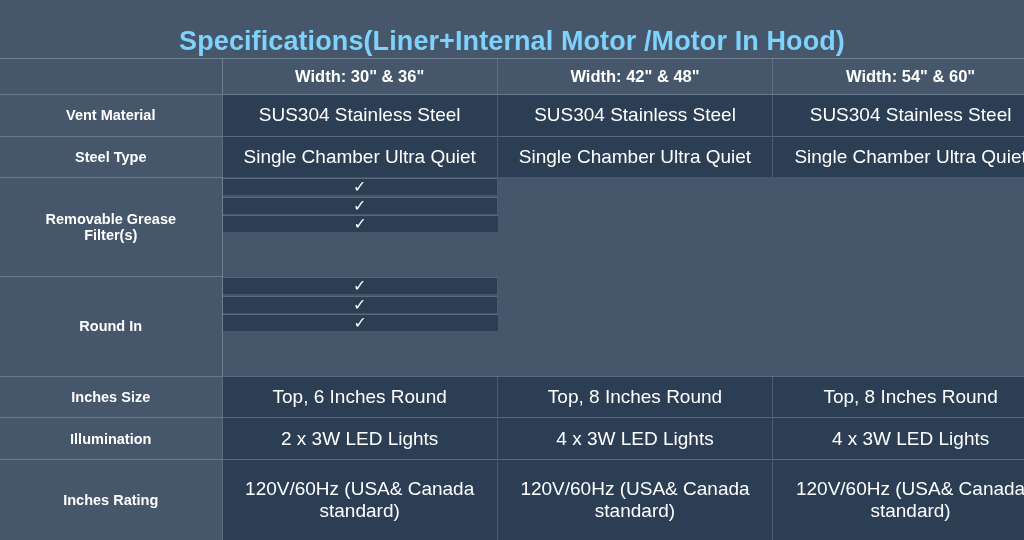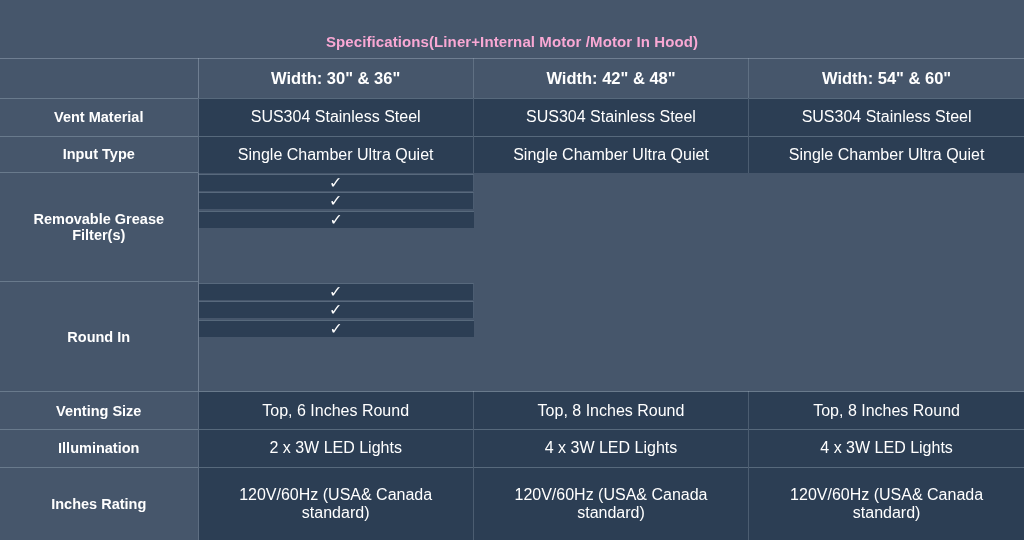--- a/index.html
+++ b/index.html
@@ -27,22 +27,22 @@
   
   .title-band {
     height: 58px;
     min-height: 58px;
     background: #46566b;
     display: flex;
     align-items: center;
     justify-content: center;
   }
   .title-text {
-    color: #f9a8d4;
-    font-size: 15px;
+    color: #7dd3fc;
+    font-size: 27px;
     font-weight: bold;
     letter-spacing: 0.1px;
     white-space: nowrap;
     margin-top: 25px;
   }
 
   
   .spec-table {
     flex: 1;
     display: table;
@@ -51,31 +51,31 @@
     table-layout: fixed;
   }
   .spec-row {
     display: table-row;
   }
   .cell {
     display: table-cell;
     vertical-align: middle;
     text-align: center;
     color: #ffffff;
-    font-size: 16px;
+    font-size: 19px;
     box-sizing: border-box;
     border-top: 1px solid rgba(190, 205, 220, 0.30);
   }
   .spec-row:first-child .cell {
     border-top: 1px solid rgba(190, 205, 220, 0.30);
   }
 
   
   .cell.label-cell {
-    width: 198px;
+    width: 222px;
     background: #46566b;
     font-weight: bold;
     font-size: 14.5px;
     border-right: 1px solid rgba(190, 205, 220, 0.34);
     padding: 0 17px;
   }
   
   .cell.data-cell {
     width: 275.33px;
     background: #2c3e54;
@@ -124,42 +124,42 @@
     </div>
 
     <div class="spec-row">
       <div class="cell label-cell">Vent Material</div>
       <div class="cell data-cell">SUS304 Stainless Steel</div>
       <div class="cell data-cell">SUS304 Stainless Steel</div>
       <div class="cell data-cell">SUS304 Stainless Steel</div>
     </div>
 
     <div class="spec-row">
-      <div class="cell label-cell">Input Type</div>
+      <div class="cell label-cell">Steel Type</div>
       <div class="cell data-cell">Single Chamber Ultra Quiet</div>
       <div class="cell data-cell">Single Chamber Ultra Quiet</div>
       <div class="cell data-cell">Single Chamber Ultra Quiet</div>
     </div>
 
     <div class="spec-row">
       <div class="cell label-cell">Removable Grease Filter(s)</div>
       <div class="cell data-cell check-mark">✓</div>
       <div class="cell data-cell check-mark">✓</div>
       <div class="cell data-cell check-mark">✓</div>
     </div>
 
     <div class="spec-row">
       <div class="cell label-cell">Round In</div>
       <div class="cell data-cell check-mark">✓</div>
       <div class="cell data-cell check-mark">✓</div>
       <div class="cell data-cell check-mark">✓</div>
     </div>
 
     <div class="spec-row">
-      <div class="cell label-cell">Venting Size</div>
+      <div class="cell label-cell">Inches Size</div>
       <div class="cell data-cell">Top, 6 Inches Round</div>
       <div class="cell data-cell">Top, 8 Inches Round</div>
       <div class="cell data-cell">Top, 8 Inches Round</div>
     </div>
 
 
 
     <div class="spec-row">
       <div class="cell label-cell">Illumination</div>
       <div class="cell data-cell">2 x 3W LED Lights</div>

